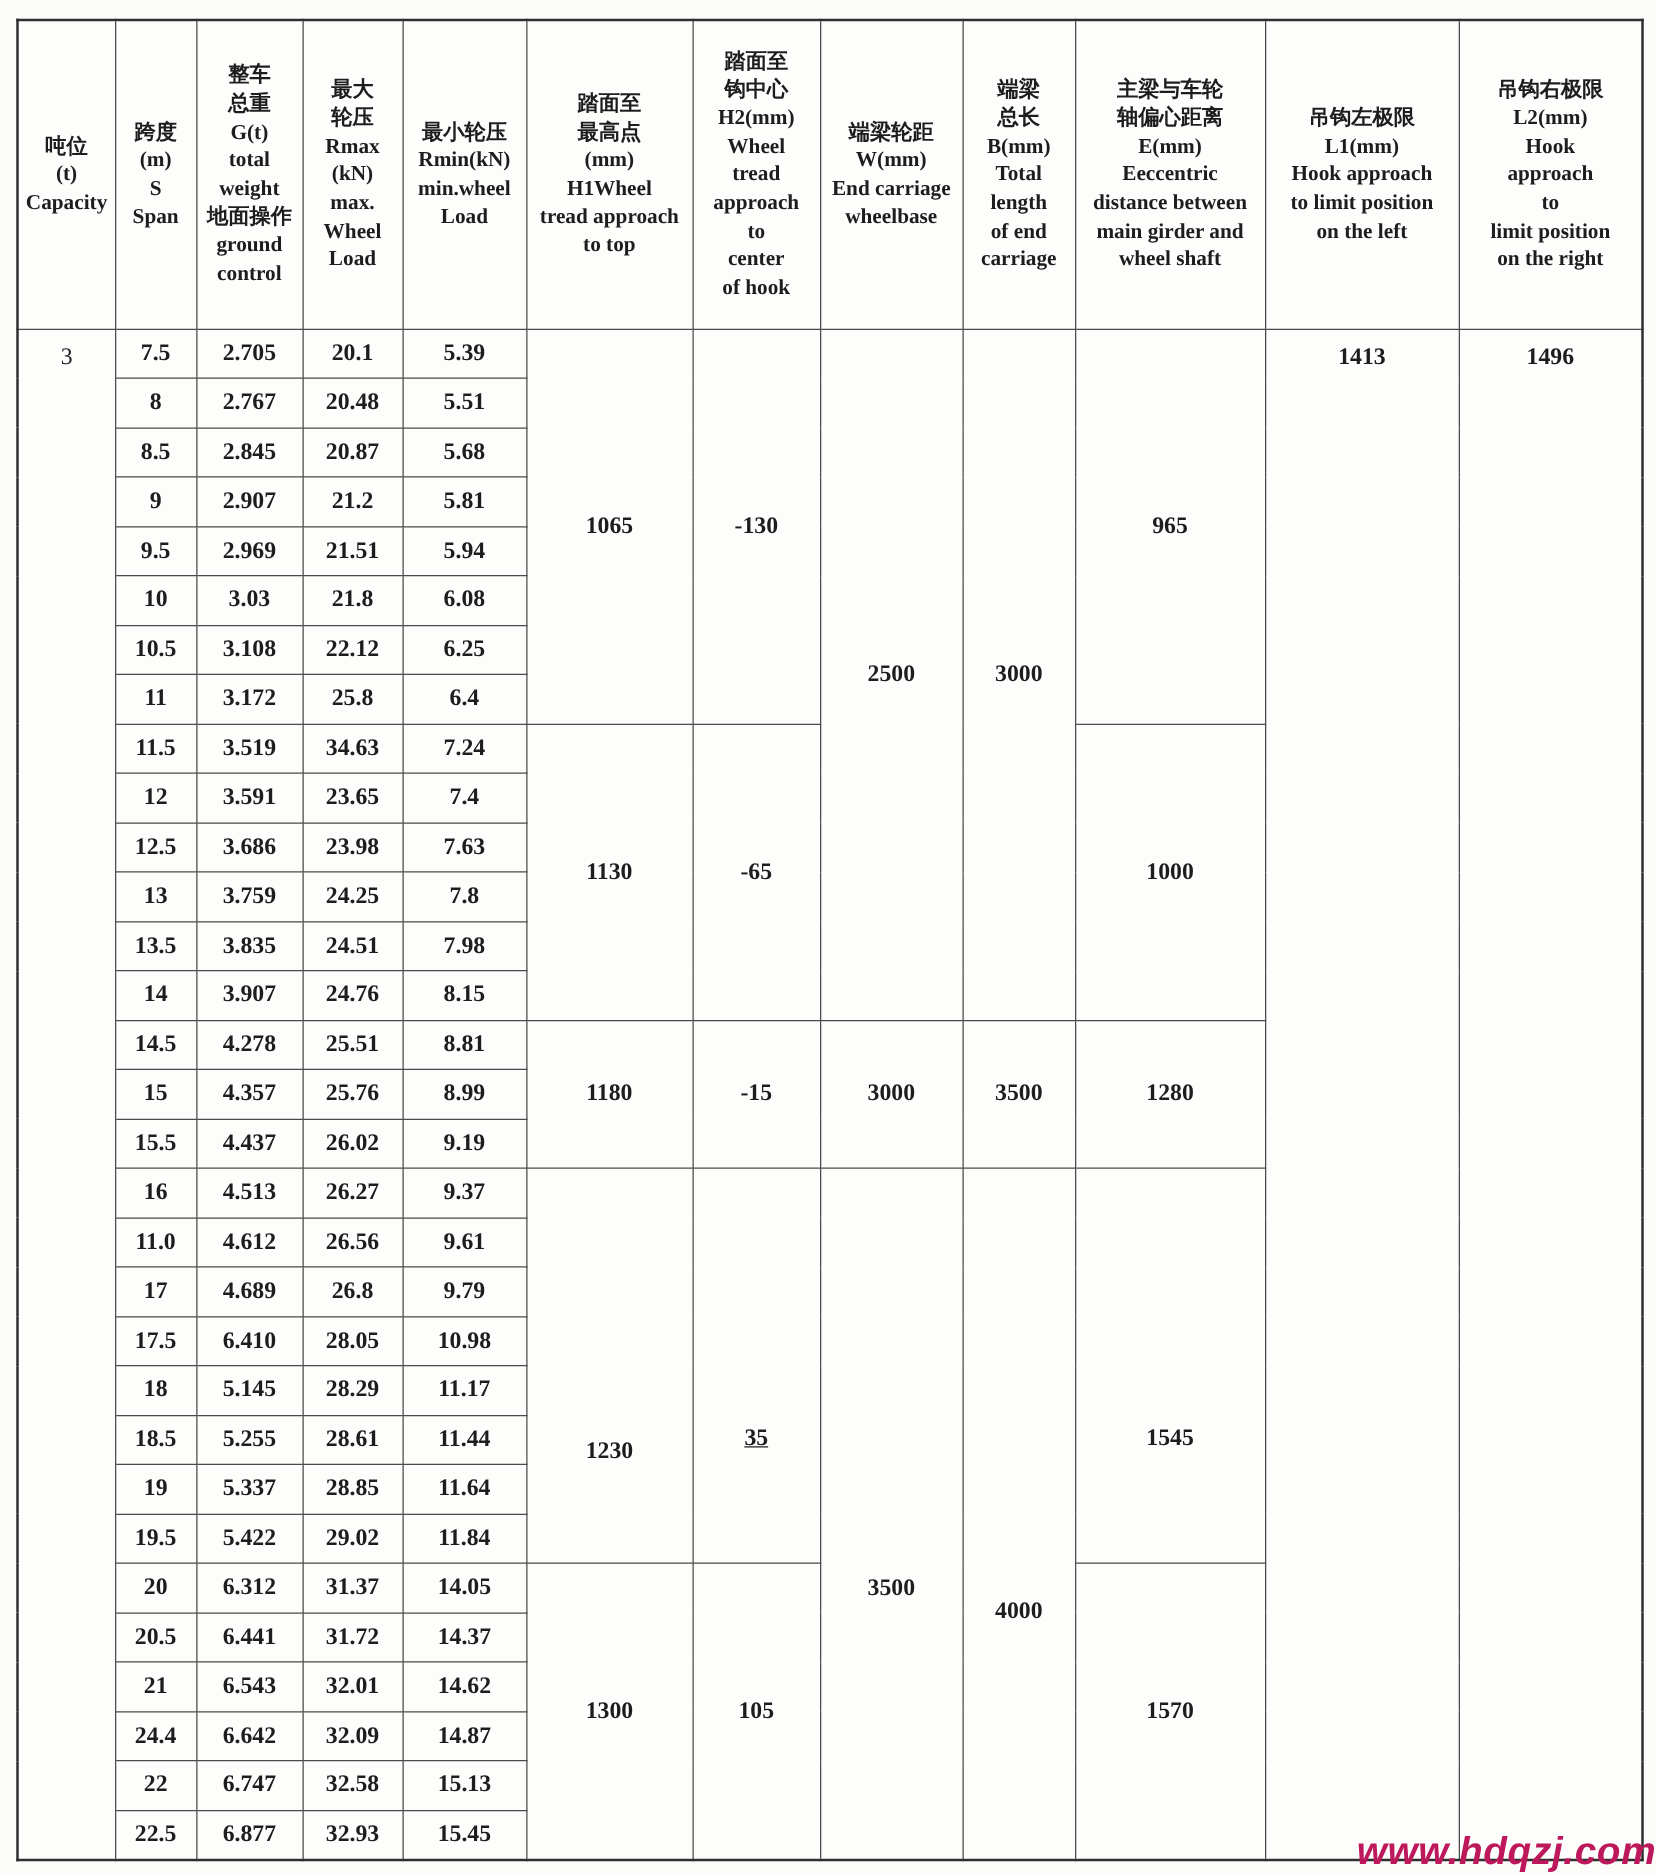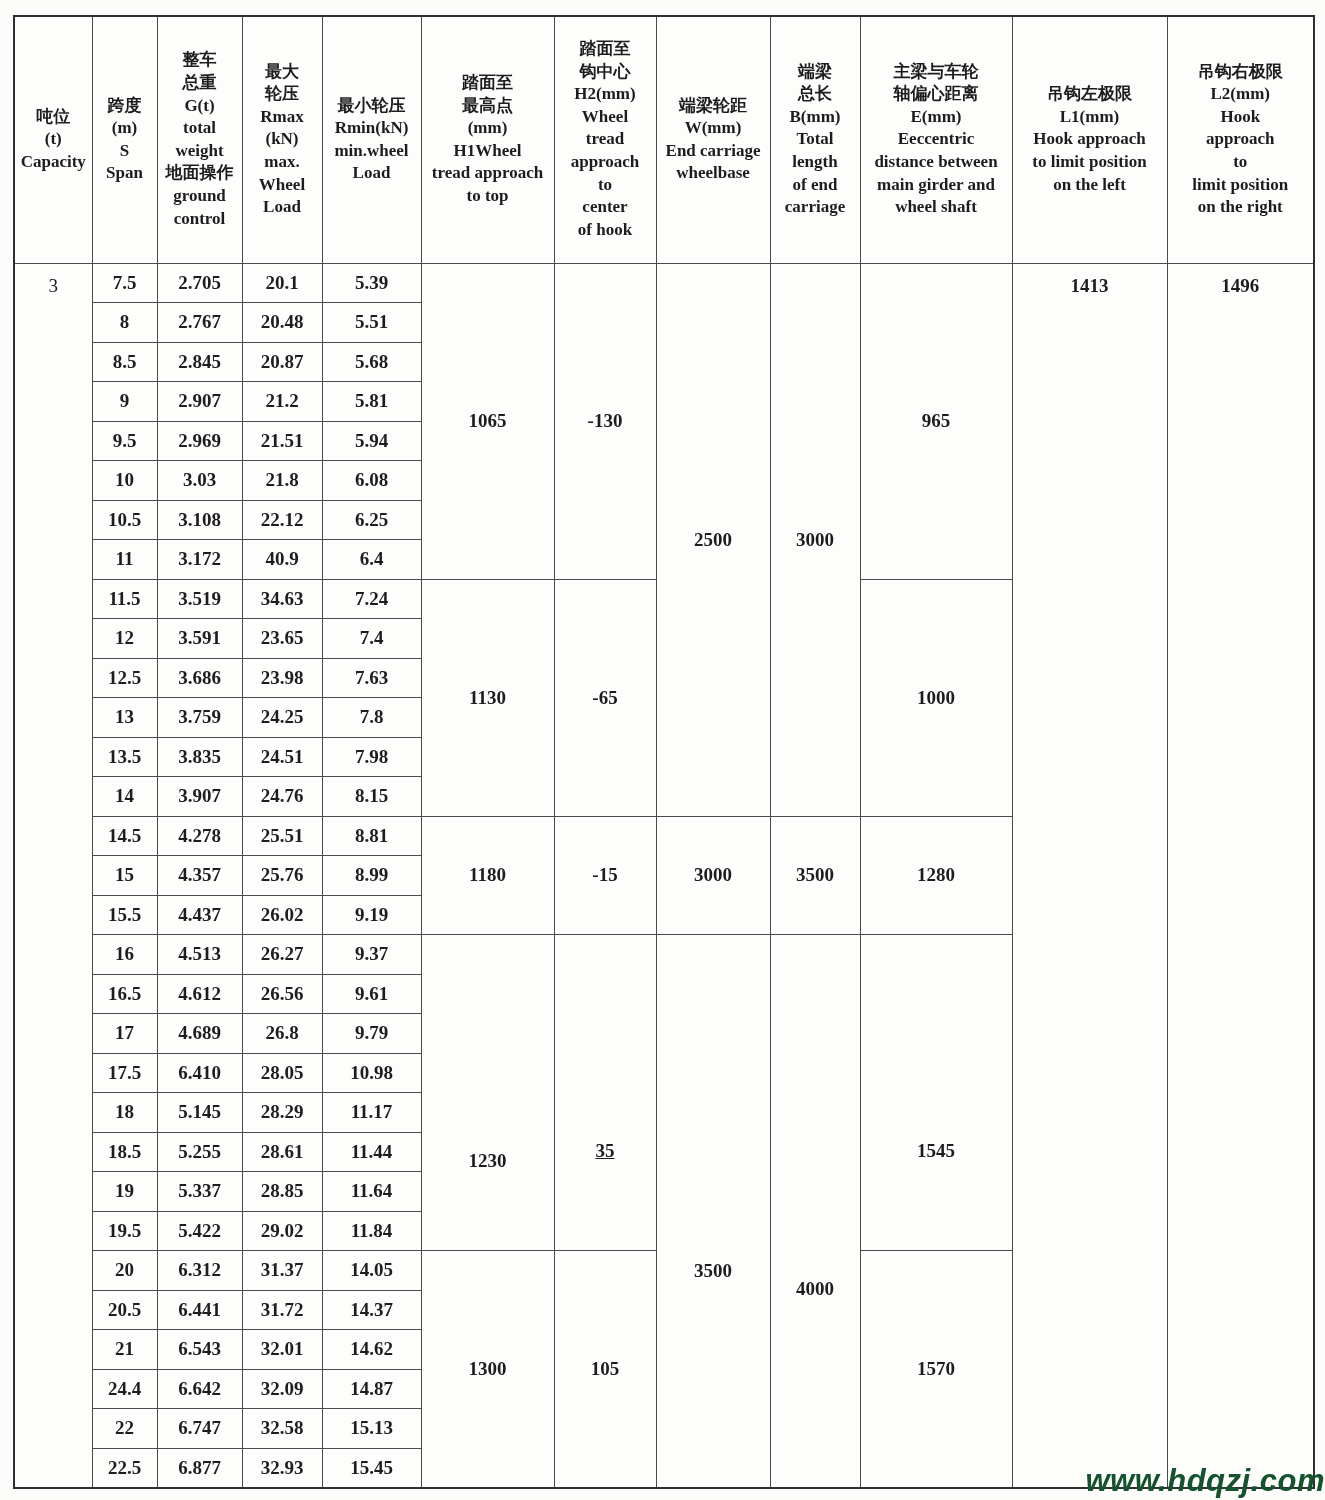--- a/index.html
+++ b/index.html
@@ -11,21 +11,21 @@
   th,td{border:1px solid #4a4a4a;text-align:center;vertical-align:middle;padding:0;color:#1d1d20}
   thead tr{height:247px}
   tbody tr{height:39.5px}
   th{font-weight:bold;font-size:17px;line-height:1.33;white-space:pre-line;padding:3px 1px}
   td{font-weight:bold;font-size:19px}
   td.vtop{vertical-align:top;padding-top:11px}
   td.capacity{font-weight:normal}
   .mv{position:relative;display:inline-block}
   .watermark{position:absolute;right:0px;bottom:1px;
              font-family:"Liberation Sans","DejaVu Sans",sans-serif;
-             font-weight:bold;font-style:italic;font-size:31px;color:#14532d;letter-spacing:.5px}
+             font-weight:bold;font-style:italic;font-size:31px;color:#be185d;letter-spacing:.5px}
 </style>
 </head>
 <body>
 
 <div class="page">
   <table class="spec">
     <colgroup>
       <col style="width:78px">
         <col style="width:65px">
         <col style="width:85px">
@@ -161,21 +161,21 @@
         </tr>
         <tr>
           <td>10.5</td>
           <td>3.108</td>
           <td>22.12</td>
           <td>6.25</td>
         </tr>
         <tr>
           <td>11</td>
           <td>3.172</td>
-          <td>40.9</td>
+          <td>25.8</td>
           <td>6.4</td>
         </tr>
         <tr>
           <td>11.5</td>
           <td>3.519</td>
           <td>34.63</td>
           <td>7.24</td>
           <td rowspan="6"><span class="mv">1130</span></td>
           <td rowspan="6"><span class="mv">-65</span></td>
           <td rowspan="6"><span class="mv">1000</span></td>
@@ -238,21 +238,21 @@
           <td>4.513</td>
           <td>26.27</td>
           <td>9.37</td>
           <td rowspan="8"><span class="mv" style="top: 58px; margin-top: 20px;">1230</span></td>
           <td rowspan="8"><span class="mv" style="top: 58px; text-decoration: underline;">35</span></td>
           <td rowspan="14"><span class="mv" style="top: 60px;">3500</span></td>
           <td rowspan="14"><span class="mv" style="top: 60px; margin-top: 36px;">4000</span></td>
           <td rowspan="8"><span class="mv" style="top: 58px;">1545</span></td>
         </tr>
         <tr>
-          <td>16.5</td>
+          <td>11.0</td>
           <td>4.612</td>
           <td>26.56</td>
           <td>9.61</td>
         </tr>
         <tr>
           <td>17</td>
           <td>4.689</td>
           <td>26.8</td>
           <td>9.79</td>
         </tr>

